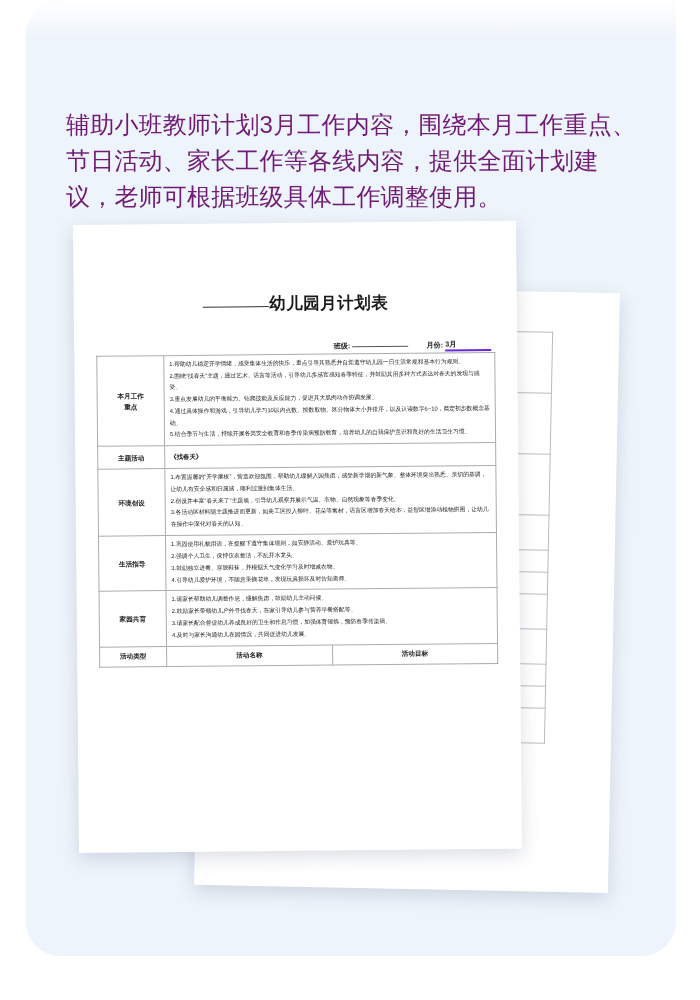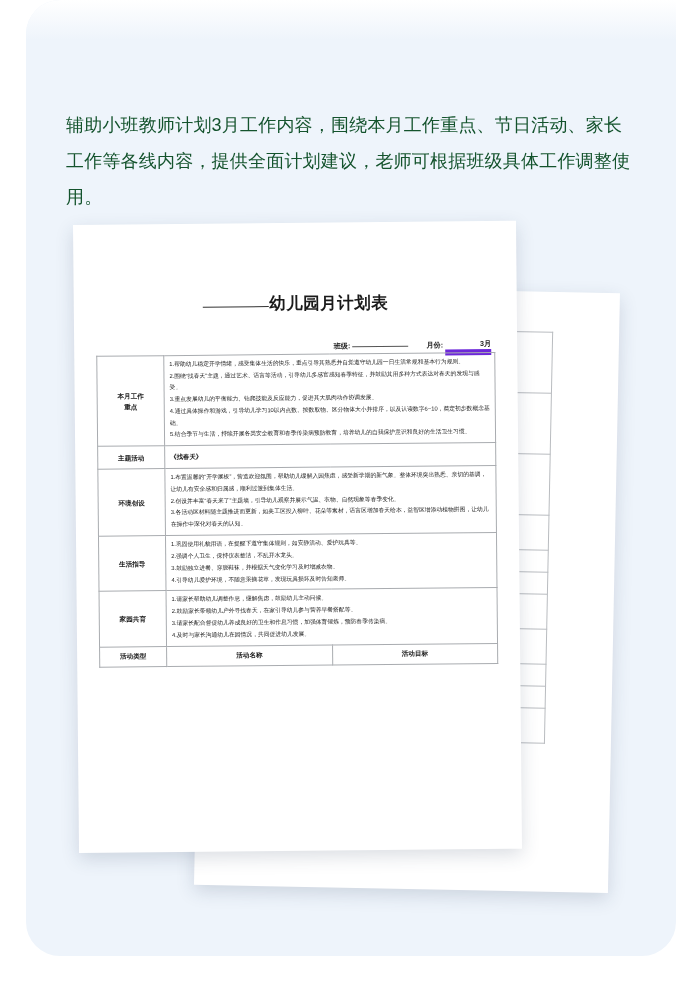--- a/index.html
+++ b/index.html
@@ -20,22 +20,22 @@
     border-top-left-radius:34px;
     overflow:hidden;
   }
   #card-topfade{
     position:absolute;left:0;top:0;width:100%;height:40px;
     background:linear-gradient(#ffffff,#eef4fb);
   }
   
   #headline{
     position:absolute;left:66px;top:107px;width:574px;
-    font-size:18px;line-height:36px;
-    color:#14532d;
+    font-size:24px;line-height:36px;
+    color:#701a75;
     letter-spacing:.2px;
     font-weight:400;
   }
   
   .paper{
     position:absolute;
     background:#fff;
     box-shadow:0 6px 18px rgba(40,60,90,.17);
   }
   
@@ -86,22 +86,22 @@
     white-space:nowrap;
   }
   #meta-row .lbl{margin-right:2px;margin-left:6px;}
   #meta-row .line{
     display:inline-block;width:56px;
     border-bottom:1px solid #555;
     vertical-align:1px;margin-right:12px;
   }
   #meta-row .val{
     display:inline-block;width:46px;
-    border-bottom:6px solid #6d28d9;
-    text-align:right;vertical-align:1px;
+    border-bottom:2px solid #6d28d9;
+    text-align:left;vertical-align:1px;
   }
   #plan-table{
     position:absolute;left:22px;top:131px;width:399px;
     border-collapse:collapse;
     border:1px solid #a9acb0;
     table-layout:fixed;
   }
   #plan-table td{
     border:1px solid #a9acb0;
     vertical-align:middle;

